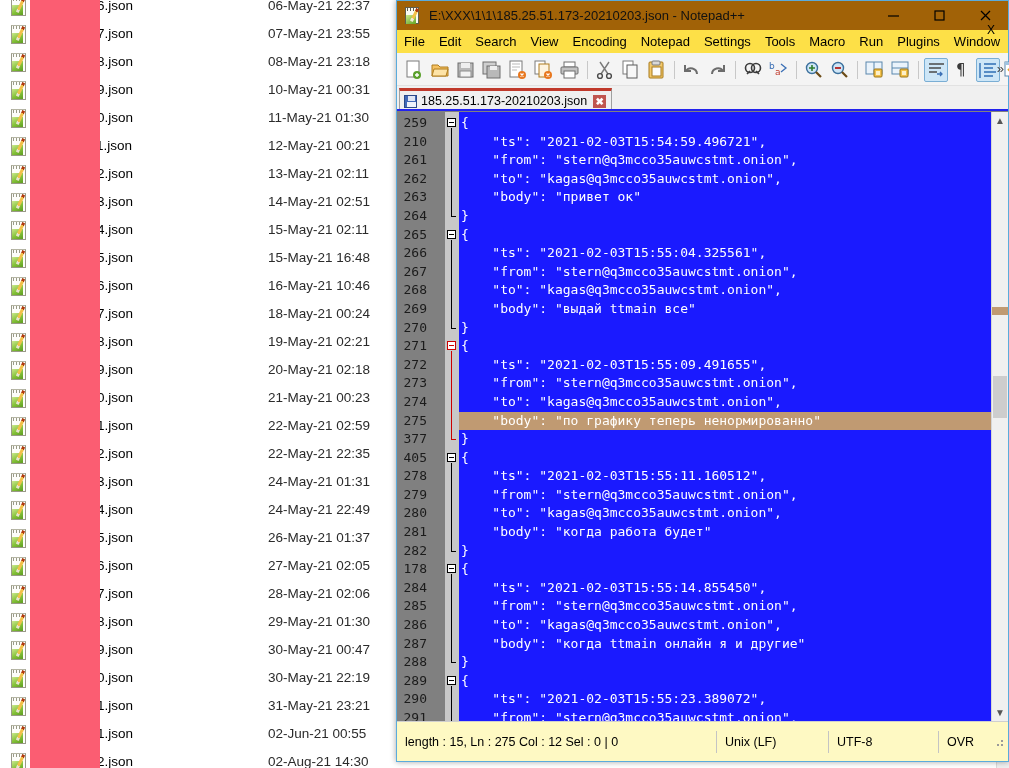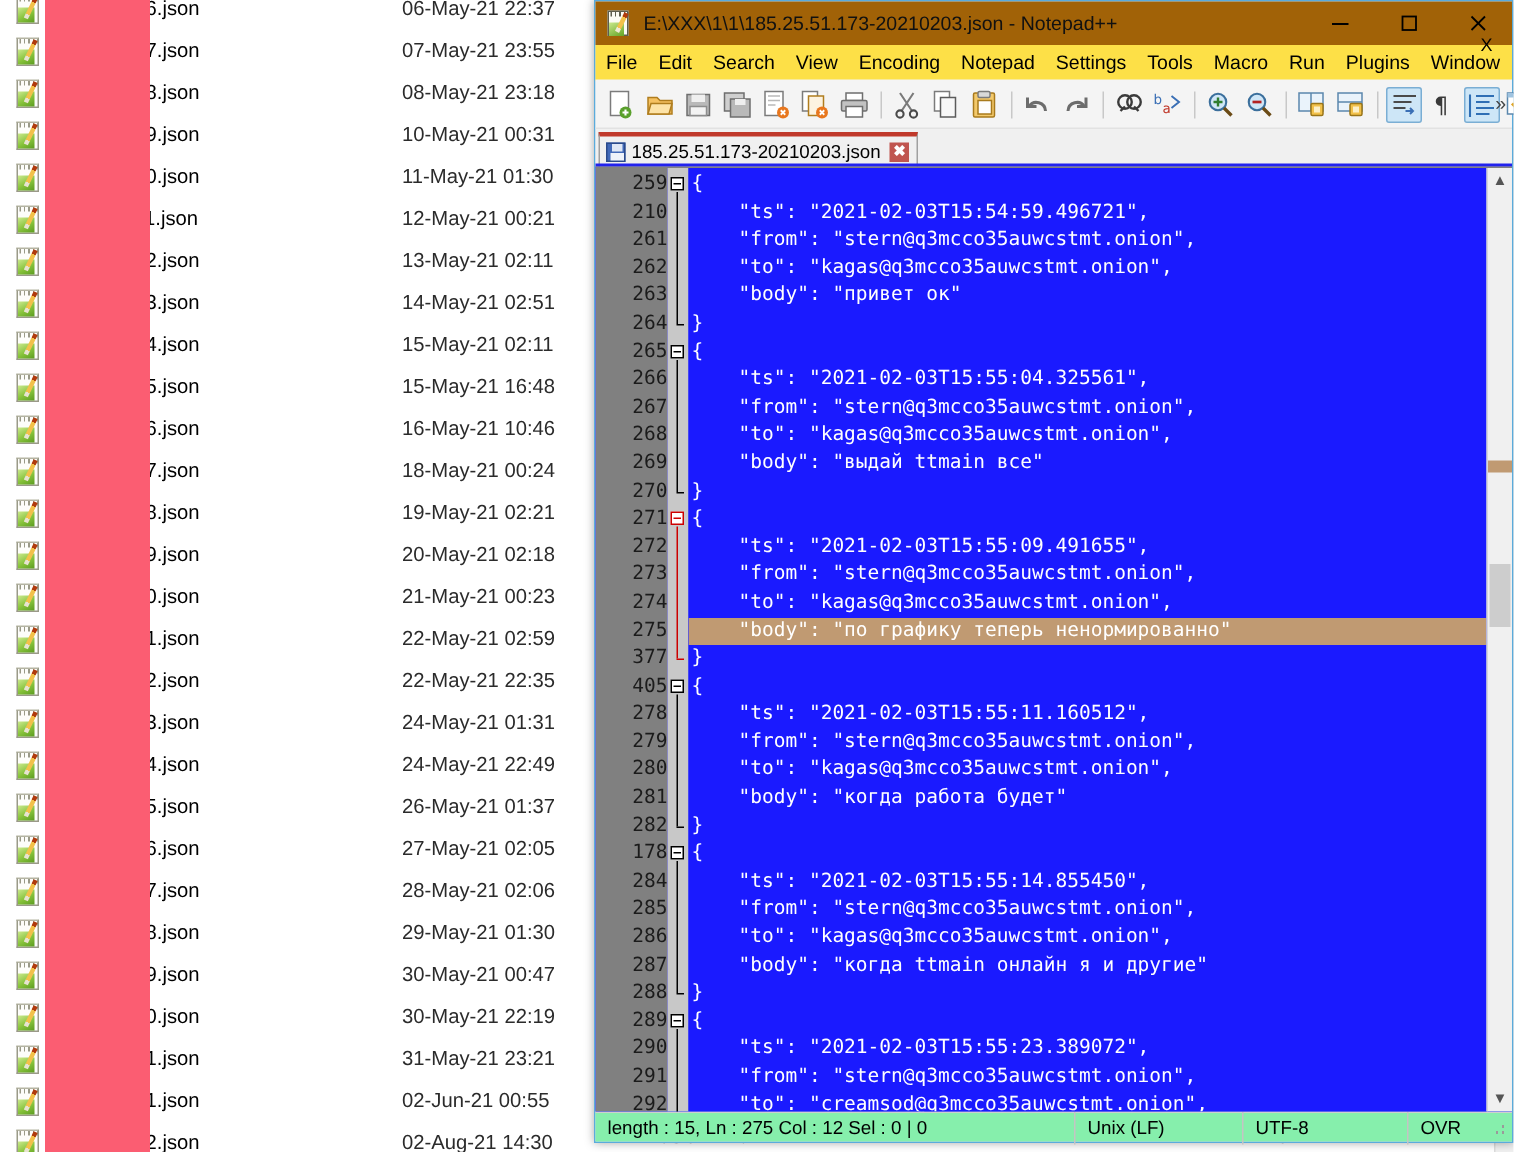--- a/index.html
+++ b/index.html
@@ -171,21 +171,21 @@
   #editor-wrap {
     flex: 1; display: flex; position: relative; background: #1a1aff;
     border-top: 1px solid #808080;
     overflow: hidden;
   }
   #gutter {
     width: 48px; background: #808080; flex: none;
     font-family: "DejaVu Sans Mono", monospace; font-size: 13px;
     color: #1b1b1b; text-align: right; padding-top: 2px;
   }
-  .ln { height: 18.6px; line-height: 18.6px; padding-right: 0; text-align: right; }
+  .ln { height: 18.6px; line-height: 18.6px; padding-right: 18px; text-align: right; }
   #foldcol {
     width: 14px; background: #c8c8c8; flex: none; position: relative; padding-top: 2px;
   }
   .fold-box {
     position: absolute; left: 2px; width: 9px; height: 9px;
     border: 1px solid #000; background: #fff;
   }
   .fold-box.red { border-color: #cc0000; }
   .fold-box:before {
     content: ""; position: absolute; left: 1px; top: 3px; width: 5px; height: 1px; background: #000;
@@ -225,21 +225,21 @@
     position: absolute; left: 1px; top: 264px; width: 14px; height: 42px;
     background: #cdcdcd;
   }
   #sb-mark {
     position: absolute; left: 0px; top: 195px; width: 16px; height: 8px;
     background: #c09a72;
   }
 
   
   #statusbar {
-    height: 20px; flex: none; background: #86efac; display: flex;
+    height: 40px; flex: none; background: #fef9c3; display: flex;
     align-items: center; font-size: 12.5px; color: #000;
     border-top: 1px solid #cfcfcf;
   }
   .sb-cell {
     height: 22px; display: flex; align-items: center; padding: 0 8px;
     border-right: 1px solid #c4c4c4; white-space: nowrap;
   }
   #sb-pos { width: 320px; }
   #sb-eol { width: 112px; }
   #sb-enc { width: 110px; }

